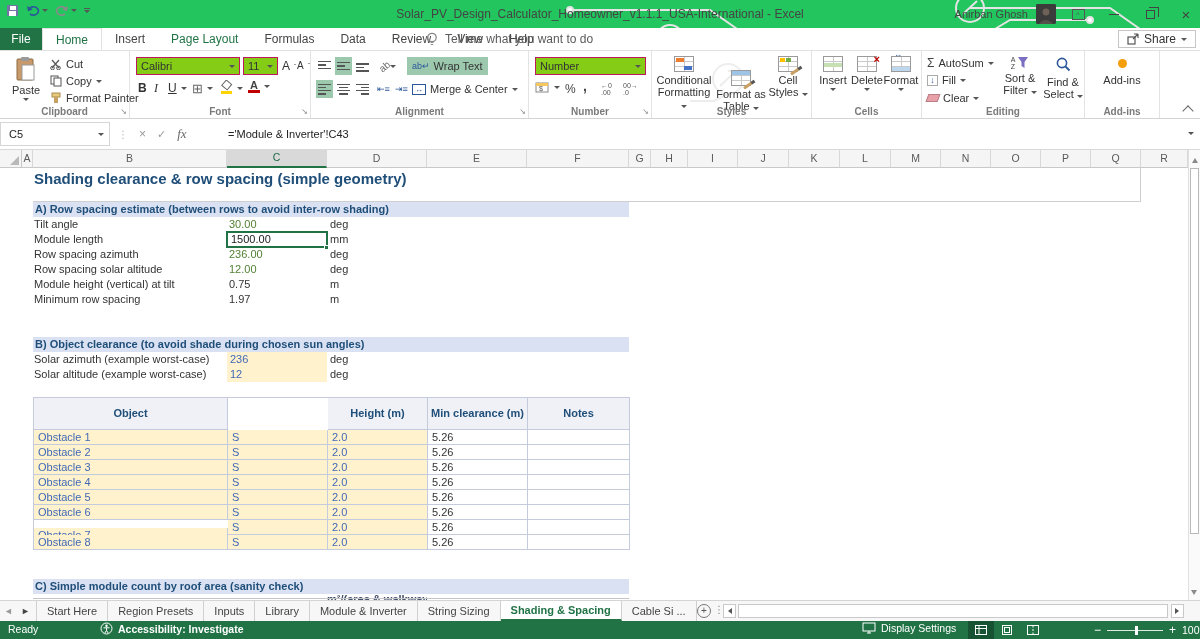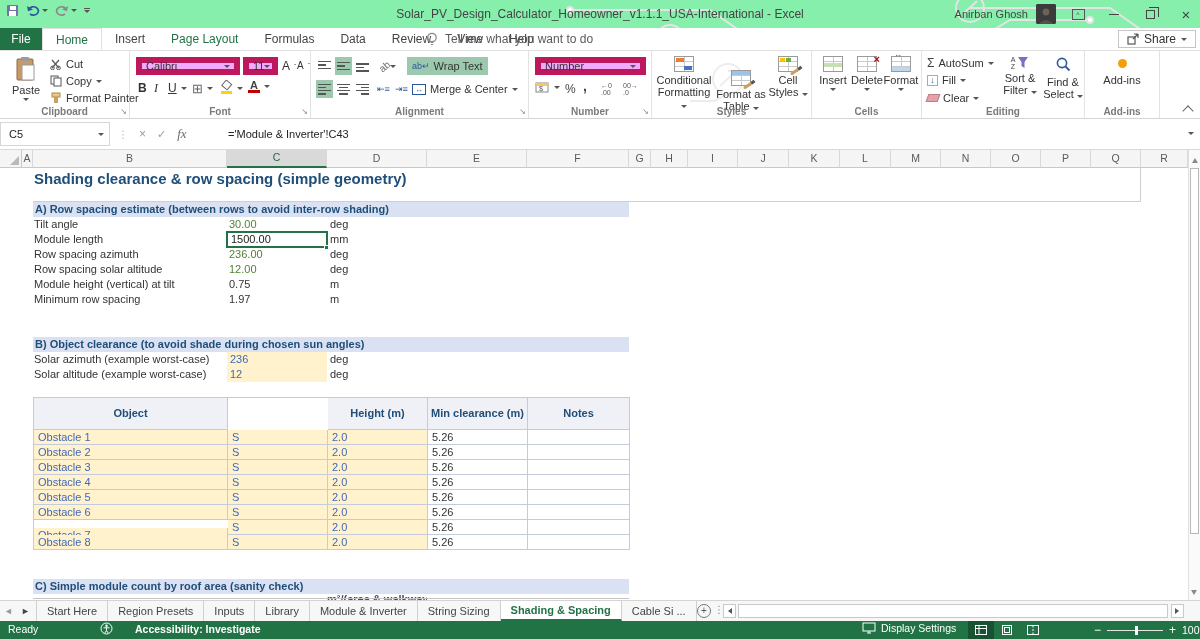--- a/index.html
+++ b/index.html
@@ -2,21 +2,21 @@
 <html><head>
 <meta charset="utf-8">
 <style>
   * { margin:0; padding:0; box-sizing:border-box; }
   body { font-family:"Liberation Sans", sans-serif; background:#888; }
   .app { position:relative; width:1200px; height:639px; background:#fff; overflow:hidden;
          font-family:"Liberation Sans", sans-serif; font-size:11px; color:#333; }
   .abs { position:absolute; }
 
   
-  .titlebar { position:absolute; left:0; top:0; width:1200px; height:28px; background:#86efac; }
+  .titlebar { position:absolute; left:0; top:0; width:1200px; height:28px; background:#22c55e; }
   .titlebar .deco { position:absolute; left:550px; top:0; z-index:0; }
   .qat { position:absolute; left:6px; top:4px; display:flex; align-items:center; gap:7px; z-index:2; }
   .qat .ic { display:inline-flex; align-items:center; gap:2px; }
   .apptitle { position:absolute; left:0; right:0; top:7px; text-align:center; font-size:12px; color:#444; z-index:1; }
   .tb-right { position:absolute; right:0; top:0; height:28px; display:flex; align-items:center; gap:8px; z-index:2; }
   .username { font-size:11px; color:#444; }
   .avatar { width:20px; height:20px; border-radius:2px; background:#3b3b3b; overflow:hidden; }
   .winbtn { width:28px; height:26px; display:flex; align-items:center; justify-content:center; color:#444; }
   .minline { width:10px; height:1px; background:#444; }
   .restore { width:9px; height:9px; border:1px solid #444; position:relative; }
@@ -34,21 +34,21 @@
   .sharebtn { position:absolute; right:4px; top:2px; height:18px; padding:0 8px; border:1px solid #C6C6C6; background:#fff; display:flex; align-items:center; gap:5px; font-size:12px; color:#333; }
 
   
   .ribbon { position:absolute; left:0; top:50px; width:1200px; height:69px; background:#fff; border-top:1px solid #E1E1E1; border-bottom:1px solid #D4D4D4; z-index:2; }
   .rib-deco { position:absolute; left:690px; top:2px; z-index:0; }
   .grp { position:absolute; top:0; height:67px; border-right:1px solid #E3E3E3; z-index:1; }
   .grplabel { position:absolute; bottom:1px; left:0; right:0; text-align:center; font-size:10px; color:#7A7A7A;font-weight:bold; }
   .launcher { position:absolute; right:2px; bottom:2px; font-size:8px; color:#8a8a8a; }
   .rbtn { display:flex; align-items:center; gap:4px; color:#333; font-size:11px; white-space:nowrap; }
   .dar { display:inline-block; width:0; height:0; border-left:3px solid transparent; border-right:3px solid transparent; border-top:3.5px solid #555; }
-  .selbox { border:6px solid #be185d; background:#f0abfc; display:flex; align-items:center; justify-content:space-between; padding:0 4px; height:18px; font-size:11px; }
+  .selbox { border:1px solid #be185d; background:#84cc16; display:flex; align-items:center; justify-content:space-between; padding:0 4px; height:18px; font-size:11px; }
   .on { background:#9CC9AE; }
   .smallbtn { height:18px; display:inline-flex; align-items:center; justify-content:center; padding:0 2px; }
   .ali { width:13px; height:11px; display:flex; flex-direction:column; gap:2px; }
   .ali i { height:1.5px; background:#555; width:100%; }
   .ali i:nth-child(2) { width:62%; }
   .ali.vt { justify-content:flex-start; } .ali.vm { justify-content:center; } .ali.vb { justify-content:flex-end; }
   .alh { width:13px; height:11px; display:flex; flex-direction:column; gap:2px; justify-content:center; }
   .alh i { height:1.5px; background:#555; }
   .alh.hl { align-items:flex-start; } .alh.hc { align-items:center; } .alh.hr { align-items:flex-end; }
   .alh i:nth-child(odd){ width:100%; } .alh i:nth-child(even){ width:62%; }
@@ -115,21 +115,21 @@
   .tdots { position:absolute; left:714px; top:3px; color:#8a8a8a; font-size:10px; }
   .hscroll-l { position:absolute; left:723px; top:3px; width:13px; height:14px; border:1px solid #C9C9C9; background:#fff; display:flex; align-items:center; justify-content:center; }
   .htrack { position:absolute; left:738px; top:3px; width:430px; height:14px; border:1px solid #C9C9C9; background:#fff; }
   .hscroll-r { position:absolute; left:1171px; top:3px; width:13px; height:14px; border:1px solid #C9C9C9; background:#fff; display:flex; align-items:center; justify-content:center; }
   .ltri { width:0; height:0; border:3px solid transparent; border-right:4px solid #555; margin-right:2px; }
   .rtri { width:0; height:0; border:3px solid transparent; border-left:4px solid #555; margin-left:2px; }
 
   
   .statusbar { position:absolute; left:0; top:621px; width:1200px; height:18px; background:#217346; color:#fff; font-size:11px; z-index:2; }
   .sb-ready { position:absolute; left:8px; top:2px; font-size:10.5px; }
-  .sb-acc { position:absolute; left:100px; top:1px; display:flex; align-items:center; gap:22px; font-size:10.5px; font-weight:bold; }
+  .sb-acc { position:absolute; left:100px; top:1px; display:flex; align-items:center; gap:5px; font-size:10.5px; font-weight:bold; }
   .sb-disp { position:absolute; left:862px; top:1px; display:flex; align-items:center; gap:5px; font-size:10.5px; }
   .vicons { position:absolute; left:968px; top:0; height:18px; display:flex; }
   .vicon { width:26px; height:18px; display:flex; align-items:center; justify-content:center; }
   .vicon.act { background:rgba(0,0,0,0.28); }
   .zoomer { position:absolute; left:1094px; top:0; height:18px; display:flex; align-items:center; gap:6px; }
   .ztrack { position:relative; width:56px; height:1px; background:rgba(255,255,255,0.85); }
   .zthumb { position:absolute; left:28px; top:-4px; width:3px; height:9px; background:#fff; }
   .zpct { font-size:10.5px; }
 </style>
 </head>

